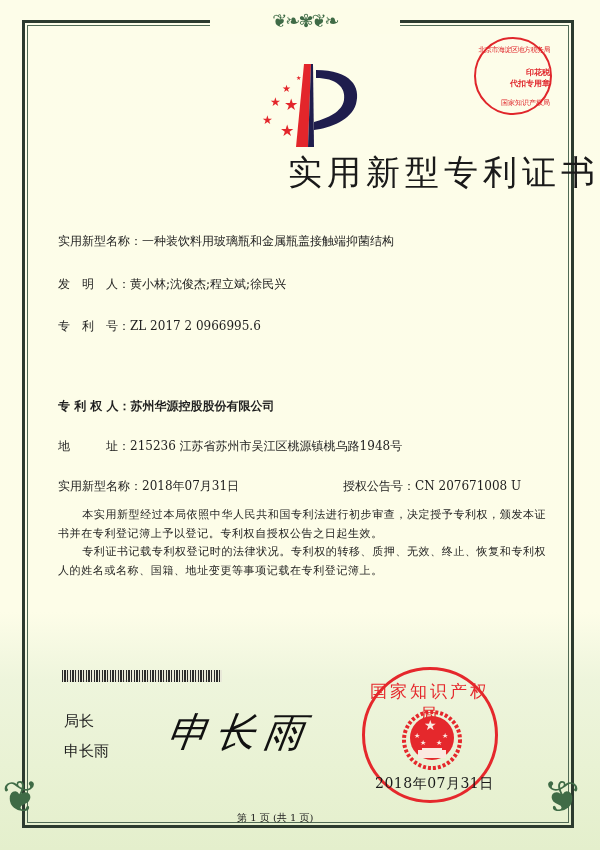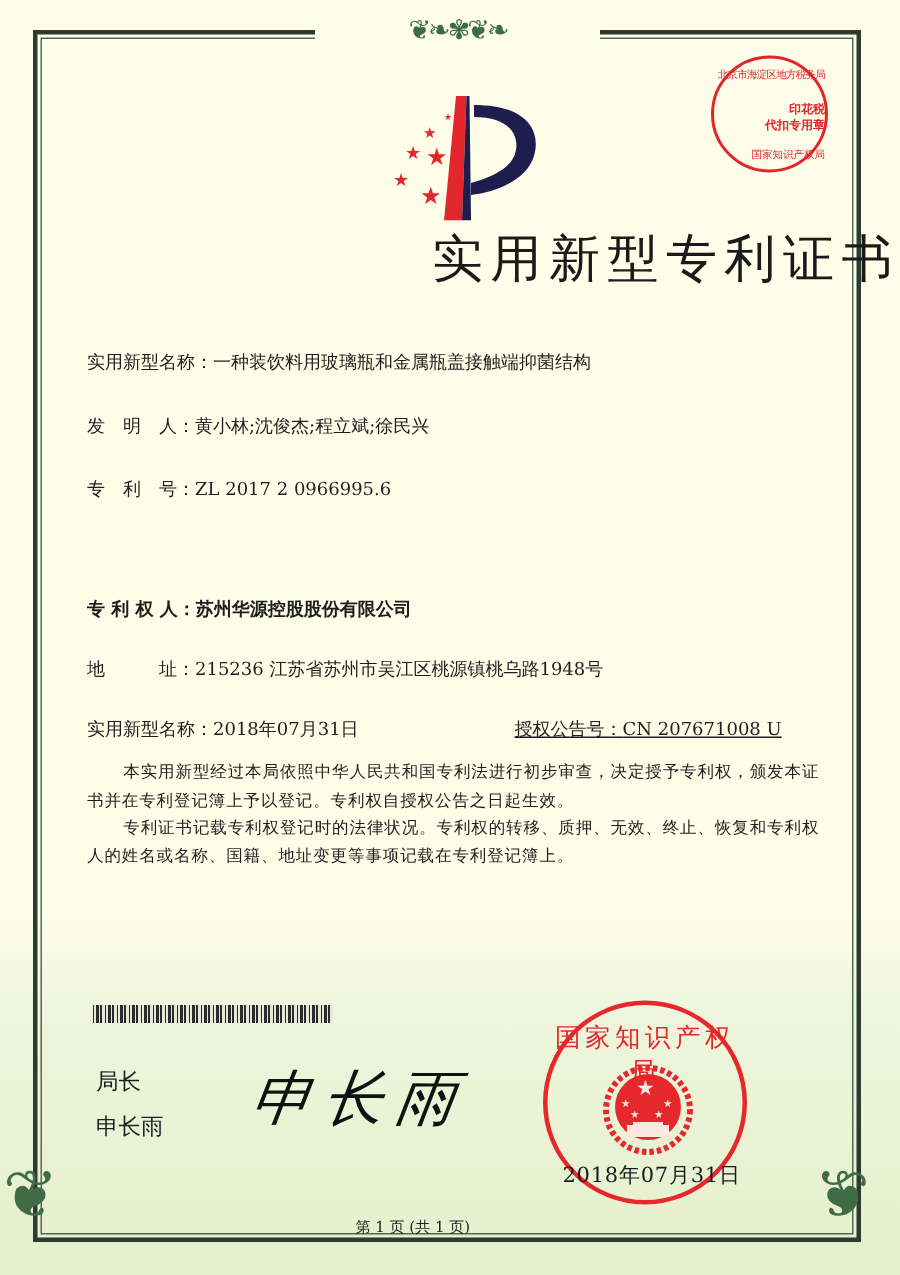--- a/index.html
+++ b/index.html
@@ -23,21 +23,21 @@
   .tax-stamp .arc-top { position:absolute; top:6px; left:0; right:0; font-size:7px; letter-spacing:-0.5px; }
   .tax-stamp .center { position:absolute; top:28px; left:0; right:0; line-height:11px;font-weight:bold; }
   .tax-stamp .arc-bottom { position:absolute; bottom:5px; left:0; right:0; font-size:7px; }
   .logo { position:absolute; left:256px; top:62px; width:110px; height:85px; }
   .title { position:absolute; left:0; right:0; top:150px; text-align:right;
            font-family:"DejaVu Sans", sans-serif; font-size:34px; letter-spacing:5px; color:#1a1a1a; }
   .field { position:absolute; left:58px; font-size:12px; white-space:nowrap; }
   .field .lbl { display:inline-block; }
   .f-name { top:233px; } .f-inv { top:276px;text-align:center; } .f-no { top:318px; }
   .f-date { top:358px; } .f-owner { top:398px;font-weight:bold; } .f-addr { top:438px; }
-  .f-gdate { top:478px; } .f-gno { position:absolute; left:343px; top:478px; font-size:12px;text-decoration:underline; }
+  .f-gdate { top:478px; } .f-gno { position:absolute; left:343px; top:478px; font-size:12px; }
   .body-text { position:absolute; left:58px; top:506px; width:490px; font-size:11px;
                line-height:18.5px; letter-spacing:0.6px; }
   .body-text p { margin:0; text-indent:2.2em; }
   .barcode { position:absolute; left:62px; top:670px; width:160px; height:12px;
              background: repeating-linear-gradient(to right, #2a2a2a 0 1px, #e8e8d8 1px 2px, #2a2a2a 2px 4px, #e8e8d8 4px 5px, #2a2a2a 5px 6px, #e8e8d8 6px 8px); }
   .director-title { position:absolute; left:64px; top:712px; font-family:"DejaVu Sans", sans-serif; font-size:15px;text-align:center; }
   .director-name { position:absolute; left:64px; top:742px; font-family:"DejaVu Sans", sans-serif; font-size:15px; }
   .signature { position:absolute; left:168px; top:705px; font-family:"DejaVu Serif", serif;
                font-size:40px; font-style:italic; transform:skewX(-8deg); letter-spacing:8px; color:#111; }
   .seal { position:absolute; left:362px; top:667px; width:136px; height:136px; border-radius:50%;

